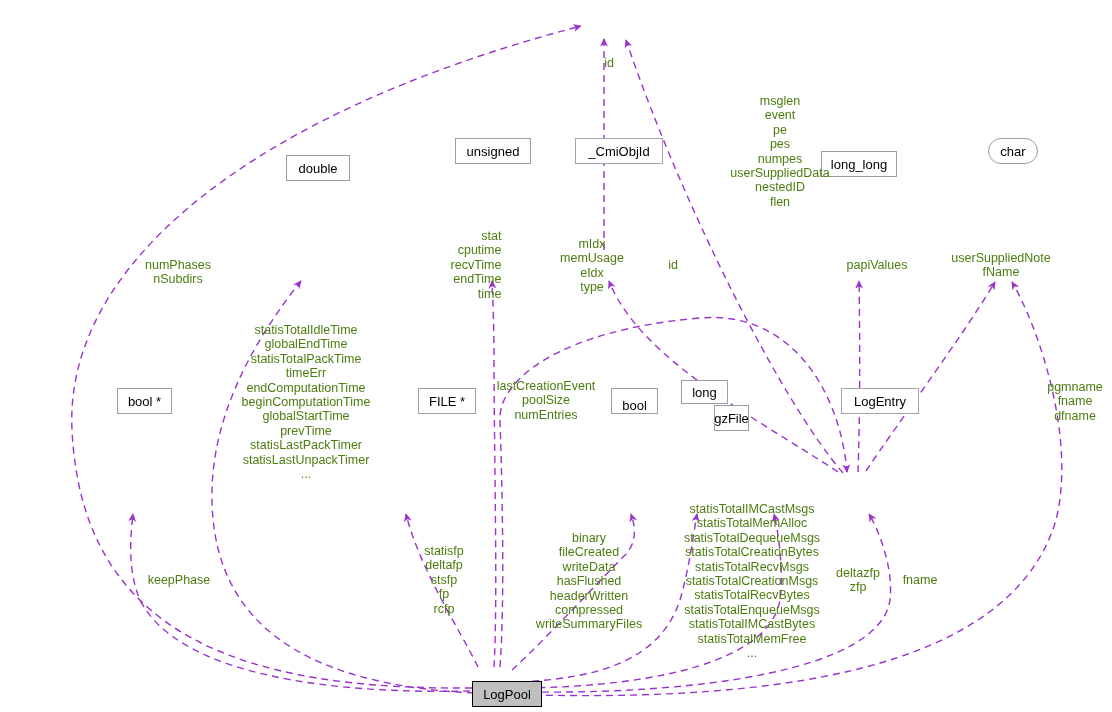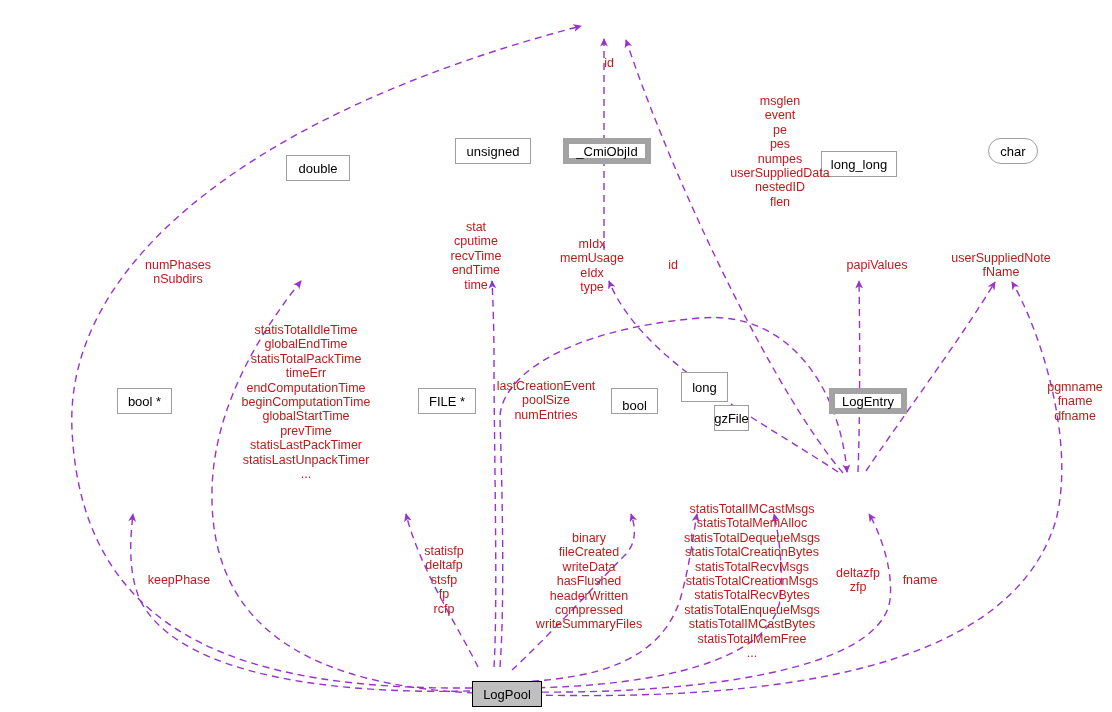--- a/index.html
+++ b/index.html
@@ -3,23 +3,23 @@
 <meta charset="utf-8">
 <style>
   html,body{margin:0;padding:0;background:#ffffff;}
   body{width:1112px;height:712px;position:relative;overflow:hidden;
        font-family:"Liberation Sans","DejaVu Sans",sans-serif;}
   #diagram{position:absolute;left:0;top:0;width:1112px;height:712px;}
   .node-box{position:absolute;box-sizing:border-box;background:#ffffff;
             display:flex;align-items:center;justify-content:center;
             font-size:13px;color:#000000;white-space:nowrap;}
   .node-box.gray-border{border:1px solid #9e9e9e;}
-  .node-box.black-border{border:6px solid #a3a3a3;}
+  .node-box.black-border{border:1px solid #a3a3a3;margin-left:12px;}
   .node-box.focus{border:1px solid #000000;background:#bfbfbf;}
-  .edge-label{position:absolute;font-size:12.5px;color:#b91c1c;
+  .edge-label{position:absolute;font-size:12.5px;color:#4d7c0f;
               text-align:center;line-height:14.4px;white-space:pre;
               transform:translateX(-50%);}
 </style>
 </head>
 <body>
 
 <svg id="diagram" viewBox="0 0 1112 712">
   <defs>
     <marker id="arrowPurple" markerWidth="9" markerHeight="9" refX="7.5" refY="4.5" orient="auto" markerUnits="userSpaceOnUse">
       <path d="M0,0.6 L8.4,4.5 L0,8.4 L2.2,4.5 Z" fill="#9a32cd"></path>
@@ -94,21 +94,21 @@
 
 <div class="node-box gray-border" style="left:117px;top:388px;width:55px;height:26px;">
   <span>bool *</span>
 </div>
 <div class="node-box gray-border" style="left:379px;top:388px;width:58px;height:26px;margin-left:39px;">
   <span>FILE *</span>
 </div>
 <div class="node-box gray-border" style="left:611px;top:388px;width:47px;height:26px;align-items:flex-end;">
   <span>bool</span>
 </div>
-<div class="node-box gray-border" style="left:681px;top:372px;width:47px;height:30px;">
+<div class="node-box gray-border" style="left:681px;top:380px;width:47px;height:24px;">
   <span>long</span>
 </div>
 <div class="node-box gray-border" style="left:714px;top:388px;width:35px;height:26px;margin-top:17px;">
   <span>gzFile</span>
 </div>
 <div class="node-box black-border" style="left:829px;top:388px;width:78px;height:26px;">
   <span>LogEntry</span>
 </div>
 
 <div class="node-box focus" style="left:472px;top:681px;width:70px;height:26px;">
@@ -122,21 +122,21 @@
 pe
 pes
 numpes
 userSuppliedData
 nestedID
 flen</div>
 
 <div class="edge-label" style="left:178px;top:258px;">numPhases
 nSubdirs</div>
 
-<div class="edge-label" style="left:476px;top:220px;">stat
+<div class="edge-label" style="left:476px;top:229px;text-align:right;">stat
 cputime
 recvTime
 endTime
 time</div>
 
 <div class="edge-label" style="left:592px;top:237px;">mIdx
 memUsage
 eIdx
 type</div>
 

